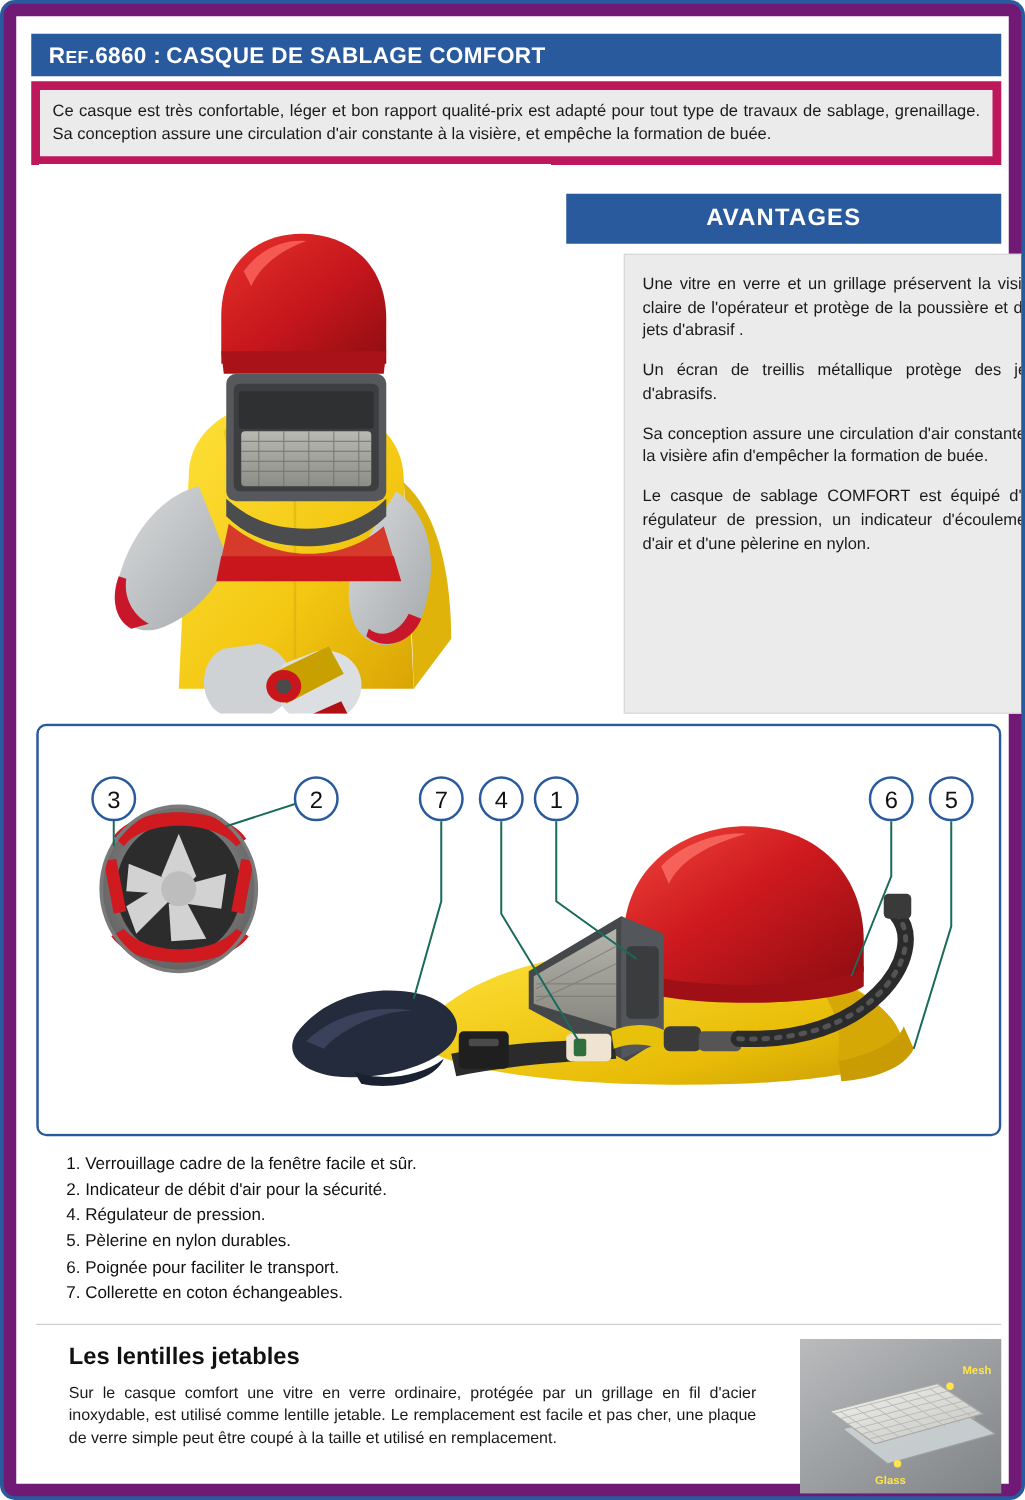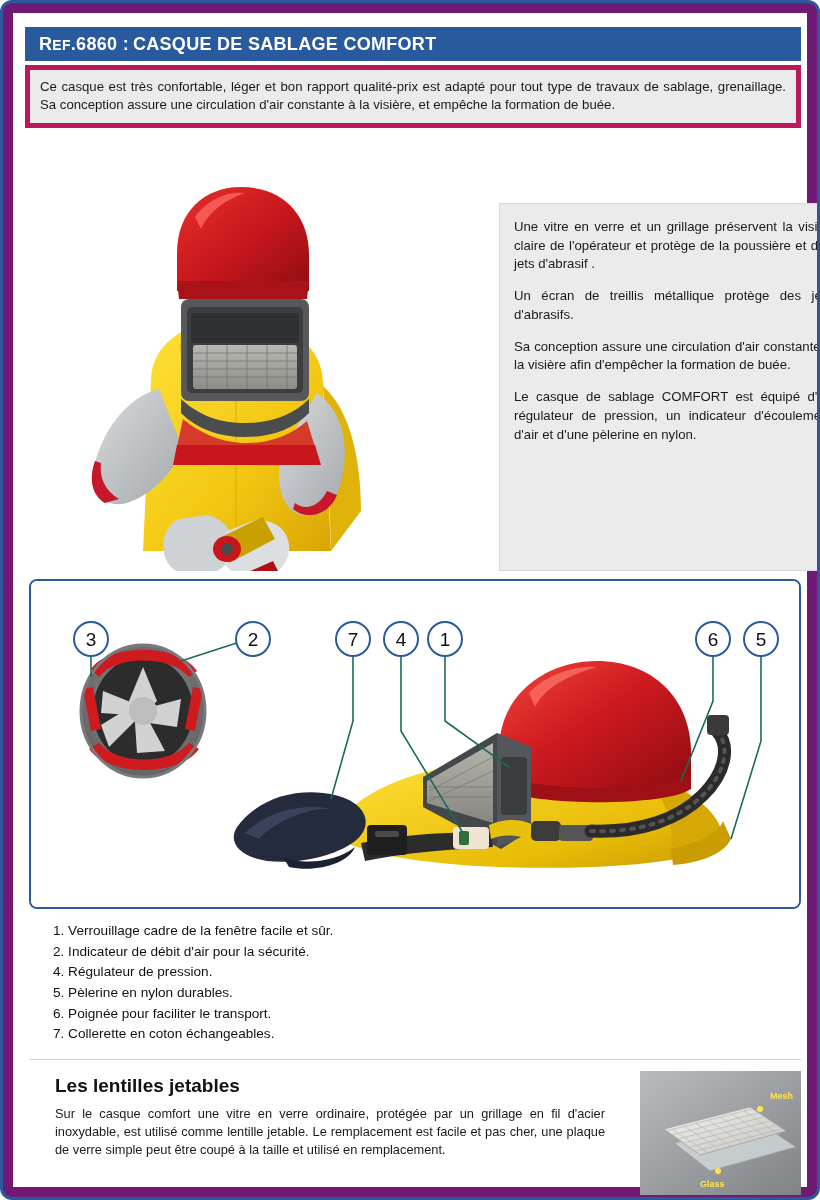--- a/index.html
+++ b/index.html
@@ -39,21 +39,21 @@
   }
   .title-bar .ref .small { font-size: 14px; }
   .title-bar .maintitle {
     font-size: 18px; font-weight: bold; margin-left: 4px;
   }
 
   .intro {
     position: absolute;
     left: 12px; top: 52px; width: 776px;
     background: #ebebeb;
-    border: 5px solid #be185d;
+    border: 7px solid #be185d;
     padding: 8px 10px 9px 10px;
     font-size: 13.2px;
     color: #1a1a1a;
     line-height: 1.35;
     text-align: justify;
   }
 
   
   .hero {
     position: absolute;
@@ -209,20 +209,21 @@
           <line x1="256" y1="214" x2="256" y2="258"></line>
         </g>
 
         <path d="M150 268 C170 286 190 292 214 292 C240 292 262 284 278 268 L278 282 C260 300 238 306 214 306 C188 306 166 298 150 282 Z" fill="#4a4c4e"></path>
         <path d="M152 288 C174 306 196 312 216 312 C240 312 260 304 276 290 L284 316 L146 316 Z" fill="#d63a2a"></path>
 
         <path d="M146 314 L284 314 L290 334 L142 334 Z" fill="#c8161c"></path>
       </svg>
     </div>
 
+    <div class="adv-header">AVANTAGES</div>
     <div class="adv-body">
       <p>Une vitre en verre et un grillage préservent la vision claire de l'opérateur et protège de la poussière et des jets d'abrasif .</p>
       <p>Un écran de treillis métallique protège des jets d'abrasifs.</p>
       <p>Sa conception assure une circulation d'air constante à la visière afin d'empêcher la formation de buée.</p>
       <p>Le casque de sablage COMFORT est équipé d'un régulateur de pression, un indicateur d'écoulement d'air et d'une pèlerine en nylon.</p>
     </div>
 
     <div class="diagram">
       <svg width="768" height="326" viewBox="0 0 768 326" xmlns="http://www.w3.org/2000/svg">
         <defs>

